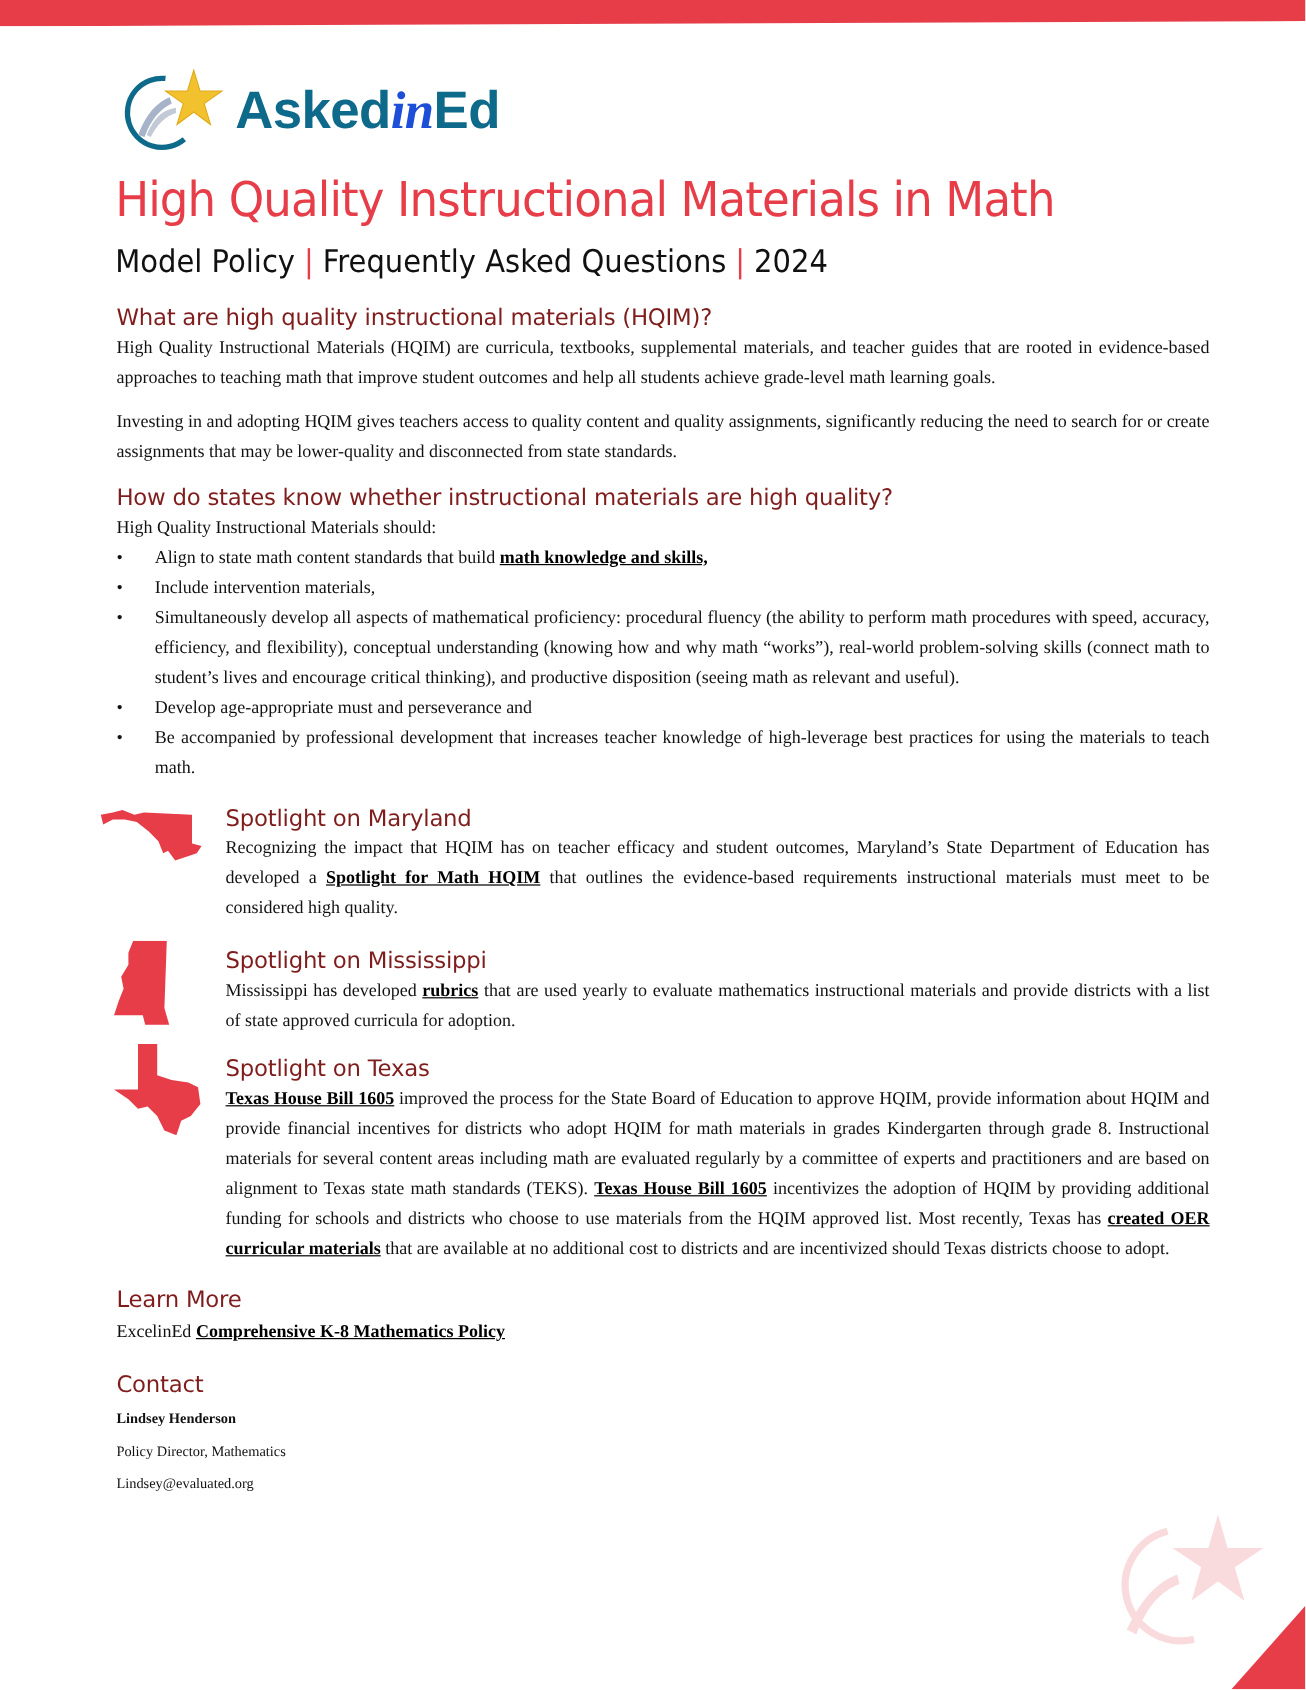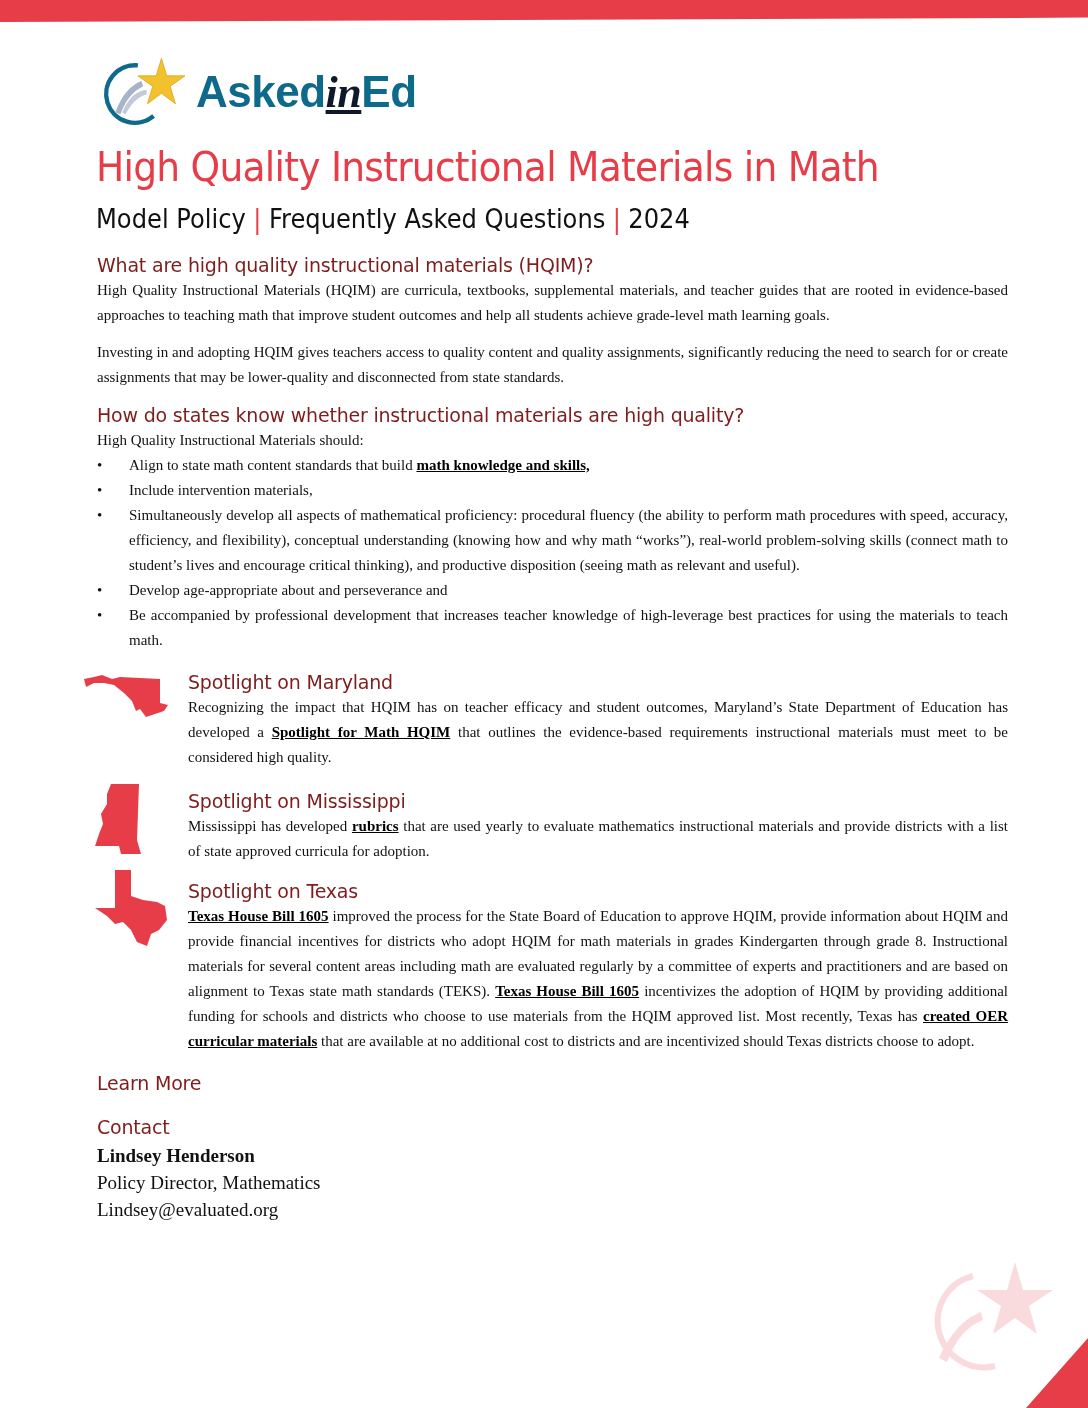--- a/index.html
+++ b/index.html
@@ -5,37 +5,37 @@
   html, body { margin: 0; padding: 0; background: #ffffff; }
   body { width: 1088px; height: 1408px; position: relative; overflow: hidden; color: #111; }
   .topbar { position: absolute; left: 0; top: 0; width: 1088px; height: 22px; background: #e63d49;
             clip-path: polygon(0 0, 100% 0, 100% 80%, 0 100%); }
   .corner { position: absolute; right: 0; bottom: 0; width: 62px; height: 70px; background: #e63d49;
             clip-path: polygon(100% 0, 100% 100%, 0 100%); }
   .watermark { position: absolute; left: 915px; top: 1262px; width: 140px; height: 120px; opacity: 0.18; }
   .logo { position: absolute; left: 96px; top: 52px; display: flex; align-items: center; }
   .logo-mark { width: 96px; height: 80px; }
   .logo-text { font-family: "Liberation Sans", sans-serif; font-weight: bold; font-size: 44px; color: #0e6a8a; margin-left: 4px; letter-spacing: -0.5px; }
-  .logo-text .in { color: #0f172a; font-style: italic; font-family: "Liberation Serif", serif; text-decoration: underline; }
+  .logo-text .in { color: #1d4ed8; font-style: italic; font-family: "Liberation Serif", serif; }
   .title { position: absolute; left: 96px; top: 144px; font-family: "DejaVu Sans", sans-serif; font-size: 40px; color: #e63d49; letter-spacing: -0.8px; white-space: nowrap; transform: scaleX(0.94); transform-origin: left; }
   .subtitle { position: absolute; left: 96px; top: 204px; font-family: "DejaVu Sans", sans-serif; font-size: 26px; color: #111; white-space: nowrap; transform: scaleX(0.93); transform-origin: left; }
   .subtitle .sep { color: #e63d49; margin: 0 8px; }
   .content { position: absolute; left: 97px; top: 252px; width: 911px; font-family: "Liberation Serif", serif; font-size: 15px; line-height: 25px; }
   h2 { font-family: "DejaVu Sans", sans-serif; font-size: 19px; font-weight: normal; color: #7f1d1d; margin: 0; line-height: 26px; letter-spacing: -0.2px; }
   p { margin: 0; text-align: justify; }
   .sec { margin-bottom: 12px; }
   ul { list-style: none; margin: 0; padding: 0; }
   li { position: relative; padding-left: 32px; text-align: justify; }
   li::before { content: "\2022"; position: absolute; left: 0; top: 0; }
   a { color: #000000; font-weight: bold; text-decoration: underline; }
   .spot { position: relative; padding-left: 91px; }
   .state { position: absolute; left: -13px; }
   .spot h2 { margin-top: 0; }
   .learn h2, .contact h2 { margin-bottom: 2px; }
-  .contact-lines { font-size: 19px; line-height: 27px; }
+  .contact-lines { font-size: 12px; line-height: 27px; }
   .name { font-weight: bold; }
 </style>
 </head>
 <body>
 
 <div class="topbar"></div>
 
 <div class="logo">
   <svg class="logo-mark" viewBox="0 0 110 85">
     <path d="M48 12 A33 33 0 1 0 66 70" fill="none" stroke="#0e6a8a" stroke-width="5"></path>
@@ -59,21 +59,21 @@
   <div class="sec">
     <p>Investing in and adopting HQIM gives teachers access to quality content and quality assignments, significantly reducing the need to search for or create assignments that may be lower-quality and disconnected from state standards.</p>
   </div>
   <div class="sec" style="margin-bottom:16px">
     <h2>How do states know whether instructional materials are high quality?</h2>
     <p>High Quality Instructional Materials should:</p>
     <ul>
       <li><span>Align to state math content standards that build </span><a>math knowledge and skills,</a></li>
       <li><span>Include intervention materials,</span></li>
       <li><span>Simultaneously develop all aspects of mathematical proficiency: procedural fluency (the ability to perform math procedures with speed, accuracy, efficiency, and flexibility), conceptual understanding (knowing how and why math “works”), real-world problem-solving skills (connect math to student’s lives and encourage critical thinking), and productive disposition (seeing math as relevant and useful).</span></li>
-      <li><span>Develop age-appropriate about and perseverance and</span></li>
+      <li><span>Develop age-appropriate must and perseverance and</span></li>
       <li><span>Be accompanied by professional development that increases teacher knowledge of high-leverage best practices for using the materials to teach math.</span></li>
     </ul>
   </div>
 
   <div class="sec spot">
     <svg class="state" style="top:6px" width="84" height="50" viewBox="0 0 84 50">
       <path d="M0 4 L10 2 L18 0 L28 4 L36 2 L76 4 L76 28 L84 30 L80 36 L62 42 L56 34 L52 36 L48 26 L40 18 L30 10 L20 8 L10 8 L2 12 Z" fill="#e63d49"></path>
     </svg>
     <h2>Spotlight on Maryland</h2>
     <p><span>Recognizing the impact that HQIM has on teacher efficacy and student outcomes, Maryland’s State Department of Education has developed a </span><a>Spotlight for Math HQIM</a><span> that outlines the evidence-based requirements instructional materials must meet to be considered high quality.</span></p>
@@ -90,20 +90,21 @@
   <div class="sec spot texas-wrap" style="margin-top:14px;margin-bottom:16px">
     <svg class="state" style="top:-8px;left:-2px" width="76" height="76" viewBox="0 0 76 76">
       <path d="M20 0 L36 0 L36 26 L48 30 L62 32 L70 36 L72 50 L64 60 L56 64 L52 76 L42 72 L36 60 L28 52 L20 54 L12 46 L0 38 L20 38 Z" fill="#e63d49"></path>
     </svg>
     <h2>Spotlight on Texas</h2>
     <p><a>Texas House Bill 1605</a><span> improved the process for the State Board of Education to approve HQIM, provide information about HQIM and provide financial incentives for districts who adopt HQIM for math materials in grades Kindergarten through grade 8.  Instructional materials for several content areas including math are evaluated regularly by a committee of experts and practitioners and are based on alignment to Texas state math standards (TEKS).  </span><a>Texas House Bill 1605</a><span> incentivizes the adoption of HQIM by providing additional funding for schools and districts who choose to use materials from the HQIM approved list. Most recently, Texas has </span><a>created OER curricular materials</a><span> that are available at no additional cost to districts and are incentivized should Texas districts choose to adopt.</span></p>
   </div>
 
   <div class="sec learn" style="margin-bottom:18px">
     <h2>Learn More</h2>
+    <p><span>ExcelinEd </span><a>Comprehensive K-8 Mathematics Policy</a></p>
   </div>
 
   <div class="contact">
     <h2>Contact</h2>
     <div class="contact-lines">
       <div class="name">Lindsey Henderson</div>
       <div>Policy Director, Mathematics</div>
       <div>Lindsey@evaluated.org</div>
     </div>
   </div>

